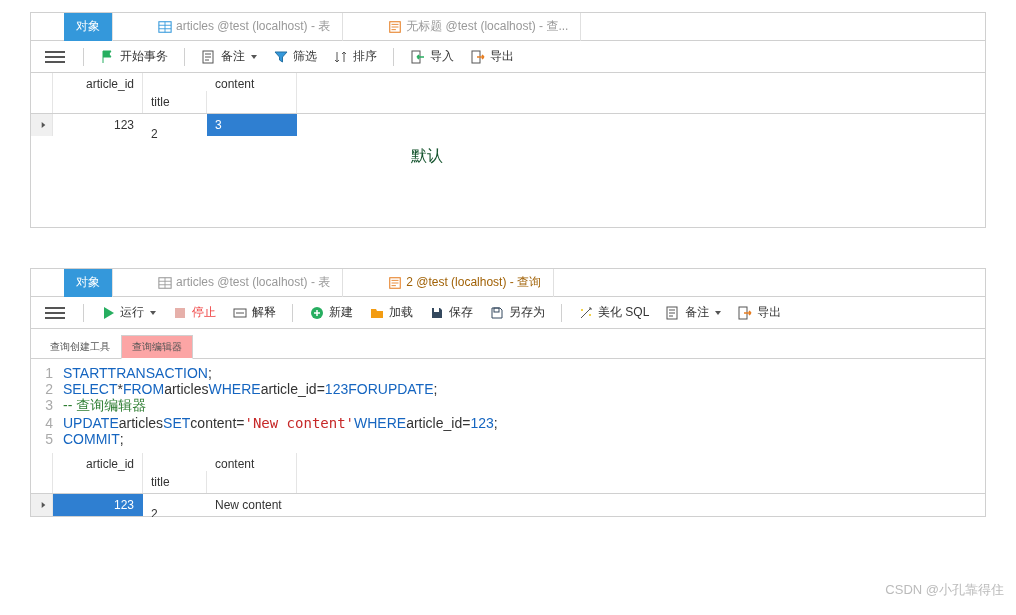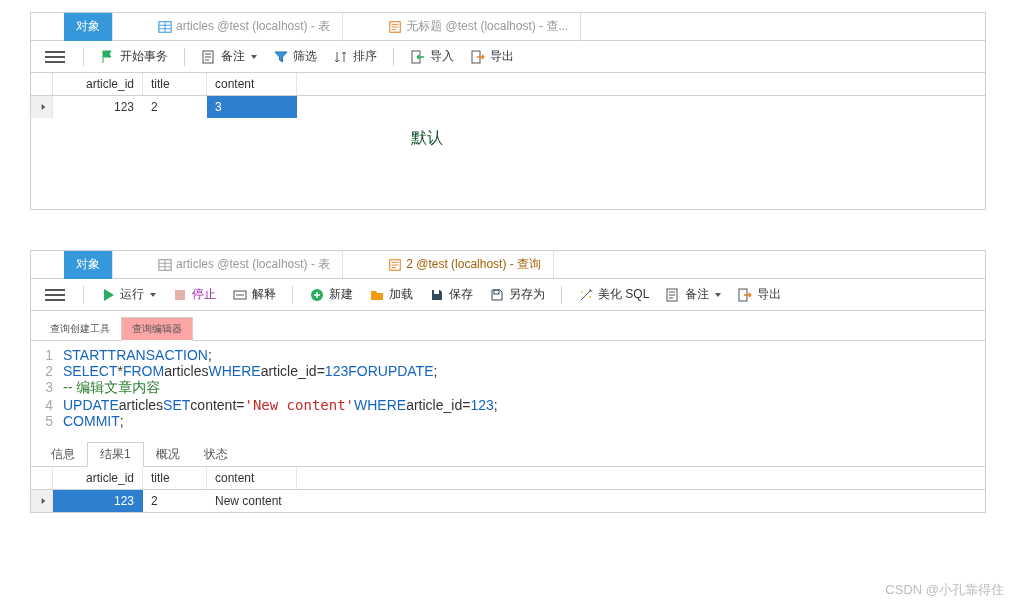--- a/index.html
+++ b/index.html
@@ -21,21 +21,21 @@
 .burger span { height: 2px; background: #555; }
 
 .grid { }
 .ghead { display: flex; border-bottom: 1px solid #d0d0d0; background: #fff; font-size: 12px; }
 .ghead .cell { padding: 4px 8px; border-right: 1px solid #e5e5e5; }
 .ghead .gut { width: 22px; border-right: 1px solid #e5e5e5; }
 .grow { display: flex; font-size: 12px; height: 22px; align-items: center; }
 .grow .gut { width: 22px; background: #f0f0f0; border-right: 1px solid #e5e5e5; display:flex; align-items:center; justify-content:center; height: 100%; }
 .grow .cell { padding: 2px 8px; border-right: 1px solid transparent; height: 100%; display:flex; align-items:center; }
 .col-aid { width: 90px; text-align: right; justify-content: flex-end; }
-.col-title { width: 64px; }
+.col-title { width: 64px; margin-top: 18px; }
 .col-content { width: 90px; }
 .sel { background: #2f7fd1; color: #fff; }
 
 .annotation { color: #14532d; font-size: 16px; margin: 10px 0 0 380px; }
 
 .subtabs { display: flex; margin-top: 4px; font-size: 10px; height: 26px; align-items: flex-end; padding-left: 8px; border-bottom: 1px solid #d0d0d0; }
 .subtab { padding: 4px 10px; color: #555; border: 1px solid transparent; border-bottom: none; cursor: pointer; }
 .subtab.active { background: #fca5a5; border: 1px solid #d0d0d0; border-bottom: 1px solid #fff; position: relative; top: 1px; }
 
 .editor { font-family: Consolas, monospace; font-size: 14px; padding: 6px 4px; }
@@ -194,21 +194,21 @@
         <span></span>
       </div>
     <div class="sep"></div>
     <div class="tbtn">
       <svg viewBox="0 0 16 16">
           <path d="M4 2l10 6-10 6z" fill="#27ae60"></path>
         </svg>
       <span>运行</span>
         <span class="dropdown-caret"></span>
     </div>
-    <div class="tbtn" style="color:#a21caf">
+    <div class="tbtn" style="color:#ef4444">
       <svg viewBox="0 0 16 16">
           <rect x="3" y="3" width="10" height="10" fill="#c0392b" opacity="0.4"></rect>
         </svg>
       <span>停止</span>
     </div>
     <div class="tbtn">
       <svg viewBox="0 0 16 16">
           <rect x="2" y="4" width="12" height="8" fill="none" stroke="#555"></rect>
           <path d="M4 8h8" stroke="#555"></path>
         </svg>
@@ -269,31 +269,25 @@
   </div>
 
   <div class="subtabs">
     <div class="subtab">查询创建工具</div>
     <div class="subtab active">查询编辑器</div>
   </div>
 
   <div class="editor">
     <div class="line"><span class="ln">1</span><span class="kw">START</span> <span class="kw">TRANSACTION</span>;</div>
     <div class="line"><span class="ln">2</span><span class="kw">SELECT</span> <span class="ident">*</span> <span class="kw">FROM</span> <span class="ident">articles</span> <span class="kw">WHERE</span> <span class="ident">article_id</span> <span class="ident">=</span> <span class="num">123</span> <span class="kw">FOR</span> <span class="kw">UPDATE</span>;</div>
-    <div class="line"><span class="ln">3</span><span class="com">-- 编辑文章内容</span></div>
+    <div class="line"><span class="ln">3</span><span class="com">-- 查询编辑器</span></div>
     <div class="line"><span class="ln">4</span><span class="kw">UPDATE</span> <span class="ident">articles</span> <span class="kw">SET</span> <span class="ident">content</span> <span class="ident">=</span> <span class="str">'New content'</span> <span class="kw">WHERE</span> <span class="ident">article_id</span> <span class="ident">=</span> <span class="num">123</span>;</div>
     <div class="line"><span class="ln">5</span><span class="kw">COMMIT</span>;</div>
   </div>
 
-  <div class="restabs">
-    <div class="rtab">信息</div>
-    <div class="rtab active">结果1</div>
-    <div class="rtab">概况</div>
-    <div class="rtab">状态</div>
-  </div>
 
   <div class="grid grid2">
     <div class="ghead">
       <div class="gut"></div>
       <div class="cell col-aid">article_id</div>
       <div class="cell col-title">title</div>
       <div class="cell col-content">content</div>
     </div>
     <div class="grow">
       <div class="gut">

